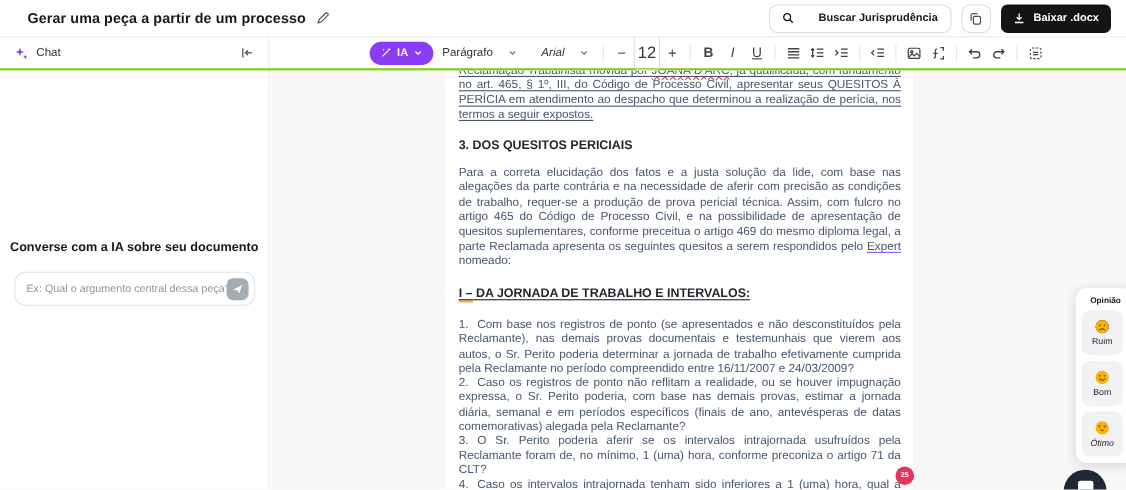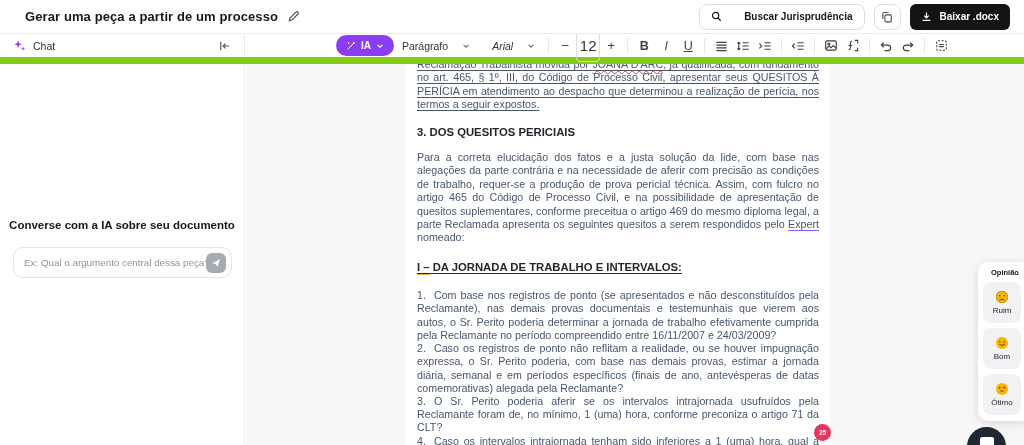--- a/index.html
+++ b/index.html
@@ -15,21 +15,21 @@
   .btn-outline { display:flex; align-items:center; gap:22px; height:26px; padding:0 11px;
                  border:1px solid #dcdce2; border-radius:8px; background:#fff; font-size:10px;
                  font-weight:600; color:#17181c; cursor:pointer; }
   .btn-icon { width:27px; height:26px; border:1px solid #dcdce2; border-radius:8px; background:#fff;
               display:flex; align-items:center; justify-content:center; cursor:pointer; }
   .btn-dark { display:flex; align-items:center; gap:8px; height:26px; padding:0 11px;
               border-radius:6px; background:#141414; color:#fff; font-size:10px; font-weight:600; border:none; cursor:pointer; }
 
   
   .subbar { position:absolute; top:34px; left:0; width:1024px; height:30px; background:#fff;
-            border-bottom:7px solid #84cc16; display:flex; z-index:25; }
+            border-bottom:2px solid #84cc16; display:flex; z-index:25; }
   .chat-header { width:245px; flex:0 0 245px; border-right:1px solid #ececf0; display:flex;
                  align-items:center; padding:0 13px; }
   .chat-header-label { font-size:10.5px; color:#2f3138; margin-left:7px; }
   .collapse-btn { margin-left:auto; display:flex; align-items:center; cursor:pointer; }
   .toolbar { flex:1; display:flex; align-items:center; padding-left:91px; gap:0; }
   .tb-sep { width:1px; height:16px; background:#e7e7ec; margin:0 5px; }
   .tbtn { min-width:22px; height:22px; border:none; background:transparent; border-radius:5px;
           display:flex; align-items:center; justify-content:center; color:#3e3f47; cursor:pointer; }
   .ai-btn { display:flex; align-items:center; gap:5px; height:21px; padding:0 10px; border:none;
             border-radius:11px; background:#8b3df6; color:#fff; font-size:10px; font-weight:700; cursor:pointer; }
@@ -70,21 +70,21 @@
   .sp-orange { border-bottom:2px solid #f3b33d; }
   .doc-item { font-size:10.7px; line-height:13.2px; text-align:justify; color:#47566e; margin:0; }
   .item-num { padding-right:8px; }
 
   
   .opinion { position:absolute; top:262px; right:-7px; width:53px; background:#fff; border-radius:10px;
              box-shadow:0 2px 10px rgba(20,20,40,.14); padding:6px 4px 6px 5px; z-index:40; }
   .opinion-title { font-size:7.5px; font-weight:600; color:#17181c; text-align:center; margin-bottom:5px; }
   .op-btn { width:38px; height:41px; border:none; border-radius:8px; background:#f2f2f5; cursor:pointer;
             display:flex; flex-direction:column; align-items:center; justify-content:center; gap:2px; margin:0 0 5px 0; }
-  .op-btn:last-child { margin-bottom:0; }
+  .op-btn:last-child { margin-bottom:0;font-style:italic; }
   .op-label { font-size:8px; color:#22252b; }
 
   
   .issue-badge { position:absolute; left:814px; top:424px; width:17px; height:17px; border-radius:50%;
                  background:#e8355e; color:#fff; font-size:6.5px; font-weight:700;
                  display:flex; align-items:center; justify-content:center; z-index:45; cursor:pointer; }
   .chat-widget { position:absolute; left:967px; top:427px; width:39px; height:39px; border-radius:50%;
                  background:#1e2733; display:flex; align-items:flex-start; justify-content:center;
                  padding-top:9px; z-index:50; cursor:pointer; }
 

